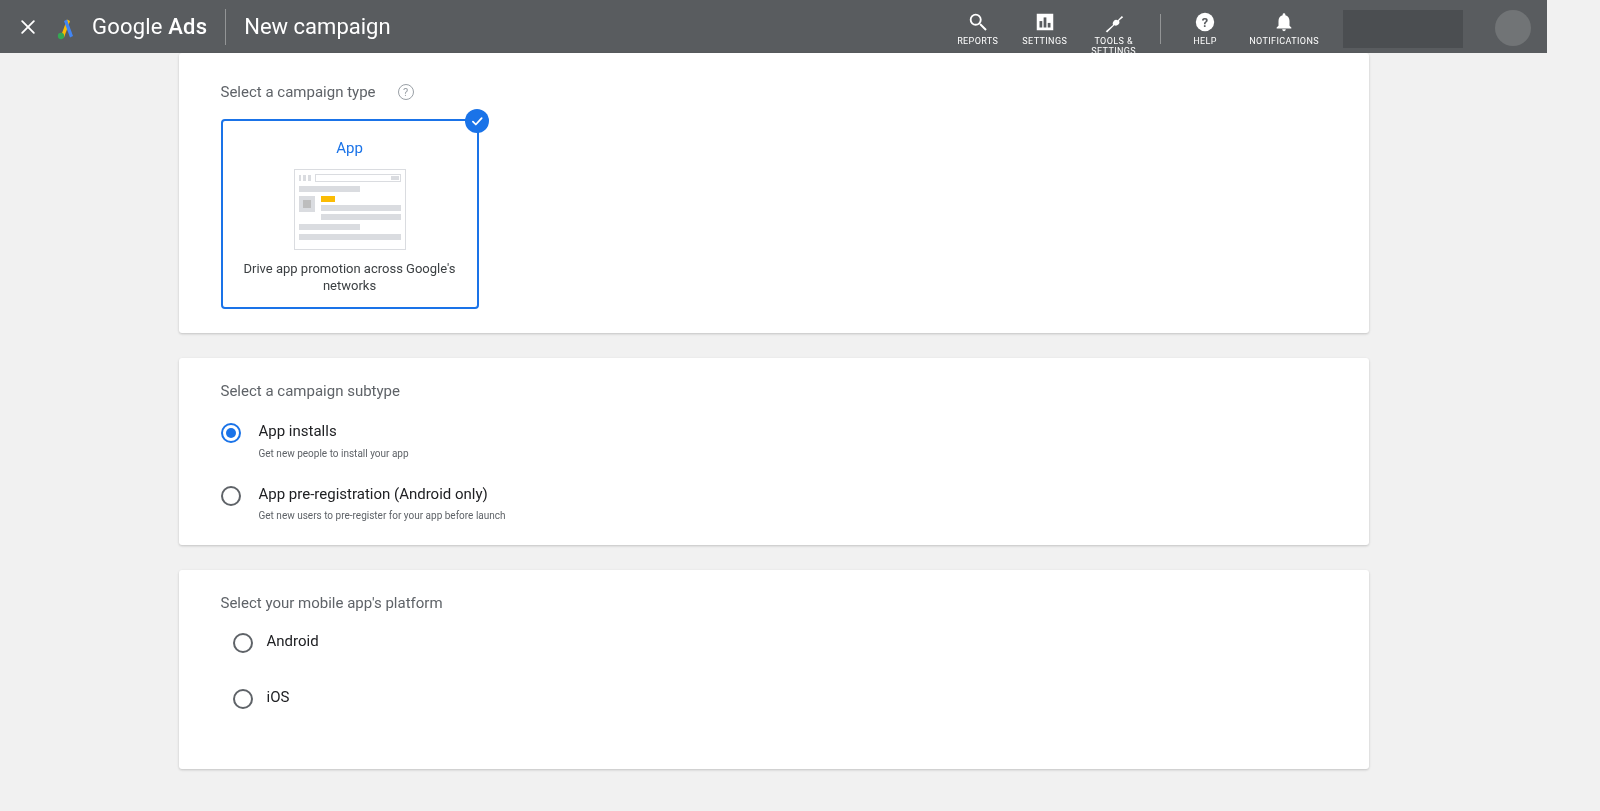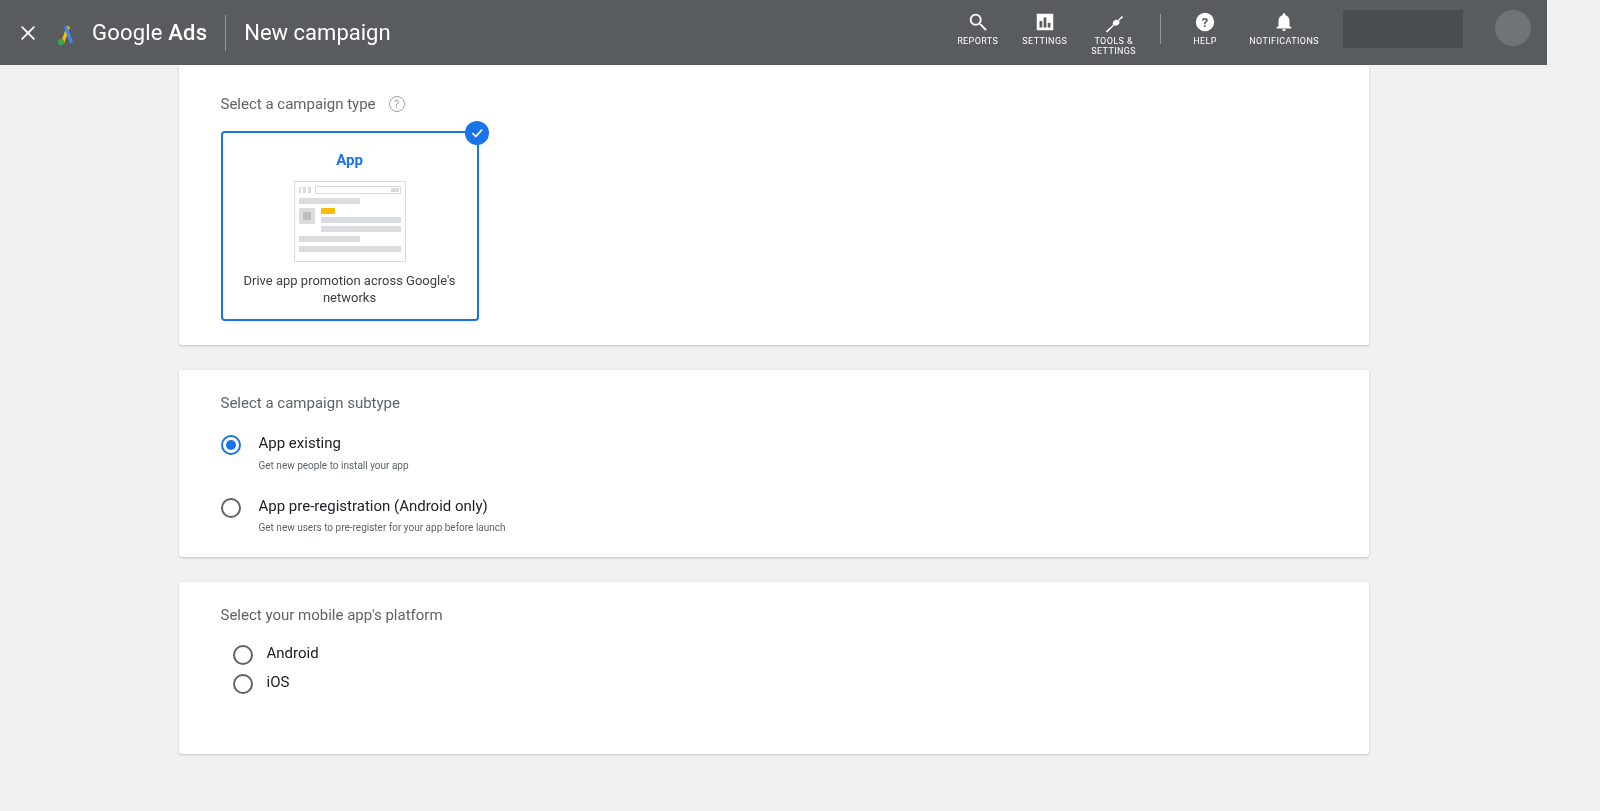--- a/index.html
+++ b/index.html
@@ -5,21 +5,21 @@
   * { box-sizing: border-box; margin: 0; padding: 0; }
   body {
     font-family: Roboto, Arial, sans-serif;
     background: #f1f1f1;
     width: 1547px;
     height: 784px;
     overflow: hidden;
   }
 
   .header {
-    height: 65px;
+    height: 53px;
     background: #595c5f;
     display: flex;
     align-items: center;
     color: #fff;
     padding: 0 16px;
   }
   .close-icon {
     width: 24px; height: 24px;
     display: flex; align-items: center; justify-content: center;
     cursor: pointer;
@@ -109,21 +109,21 @@
     margin-bottom: 25px;
     padding: 24px 42px;
   }
   .card.first { margin-top: 0; padding-top: 30px; }
   .section-label {
     font-size: 15px;
     color: #5f6368;
     font-weight: 400;
     display: flex;
     align-items: center;
-    gap: 13px;
+    gap: 22px;
   }
   .help-circle {
     width: 16px; height: 16px;
     border: 1.3px solid #9aa0a6;
     border-radius: 50%;
     display: inline-flex;
     align-items: center; justify-content: center;
     font-size: 11px;
     color: #9aa0a6;
     cursor: pointer;
@@ -147,21 +147,21 @@
     top: -12px; right: -12px;
     width: 24px; height: 24px;
     background: #1a73e8;
     border-radius: 50%;
     display: flex; align-items: center; justify-content: center;
   }
   .check-badge svg { width: 14px; height: 14px; }
   .campaign-title {
     color: #1a73e8;
     font-size: 15px;
-    font-weight: 700;
+    font-weight: 400;
     text-align: right;
   }
   .campaign-illust {
     width: 112px;
     height: 90px;
     margin-top: 12px;
     border: 1px solid #dadce0;
     background: #fff;
     padding: 4px;
     display: flex; flex-direction: column; gap: 4px;
@@ -216,21 +216,21 @@
     font-size: 15px;
     color: #202124;
     font-weight: 400;
     line-height: 1.3;
   }
   .radio-sub {
     font-size: 10px;
     color: #5f6368;
     margin-top: 6px;
   }
-  .radio-group.platform { gap: 8px; margin-left: 12px; margin-top: 20px;}
+  .radio-group.platform { gap: 35px; margin-left: 12px; margin-top: 20px;}
   .radio-group.platform .radio-item { gap: 14px; }
 </style>
 </head>
 <body>
 
 <div class="header">
   <div class="close-icon">
     <svg viewBox="0 0 24 24" fill="none" stroke="#fff" stroke-width="2.2" stroke-linecap="round">
         <line x1="5" y1="5" x2="19" y2="19"></line>
         <line x1="19" y1="5" x2="5" y2="19"></line>
@@ -338,21 +338,21 @@
       <div class="campaign-desc">Drive app promotion across Google's networks</div>
     </div>
   </div>
 
   <div class="card">
     <div class="section-label">Select a campaign subtype</div>
     <div class="radio-group">
       <div class="radio-item">
         <div class="radio selected"></div>
         <div>
-          <div class="radio-label">App existing</div>
+          <div class="radio-label">App installs</div>
           <div class="radio-sub">Get new people to install your app</div>
         </div>
       </div>
       <div class="radio-item">
         <div class="radio"></div>
         <div>
           <div class="radio-label">App pre-registration (Android only)</div>
           <div class="radio-sub">Get new users to pre-register for your app before launch</div>
         </div>
       </div>

